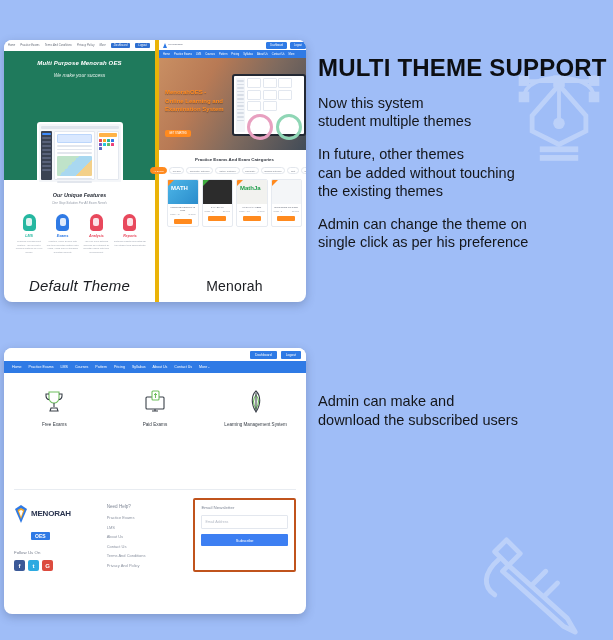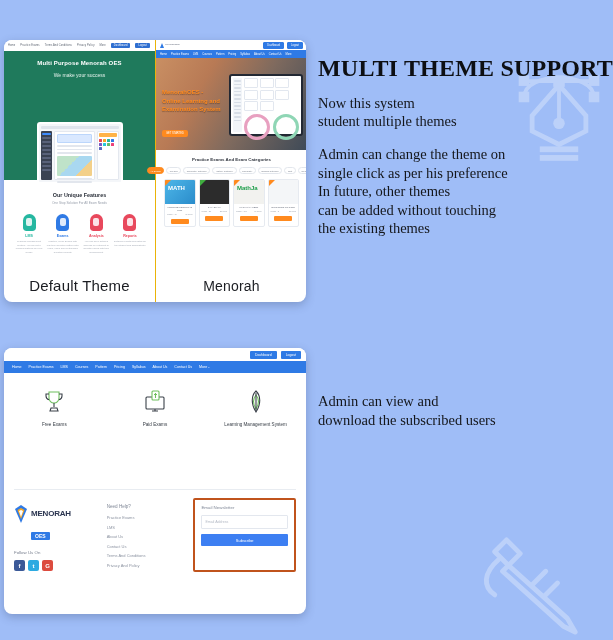--- a/index.html
+++ b/index.html
@@ -22,21 +22,21 @@
     position:absolute;background:#fff;border-radius:8px;
     box-shadow:0 3px 10px rgba(40,55,90,.28);
     overflow:hidden;
   }
   .card-top{left:4px;top:40px;width:302px;height:262px;}
   .card-bottom{left:4px;top:348px;width:302px;height:266px;}
 
   
   .themes{display:flex;height:100%;}
   .theme-col{width:151px;position:relative;}
-  .theme-col.left{border-right:1px solid #eab308;}
+  .theme-col.left{border-right:4px solid #eab308;font-style:italic;}
 
   
   .mini-nav{
     height:11px;background:#fff;display:flex;align-items:center;
     justify-content:flex-end;gap:5px;padding:0 5px;
   }
   .mini-nav span{font-size:2.6px;color:#5d6470;letter-spacing:.1px;white-space:nowrap;}
   .mini-nav .pill{background:#2f6fd0;color:#fff;padding:1px 3px;border-radius:1px;}
   .green-hero{
     background:#1f7a5c;height:120px;position:relative;
@@ -160,21 +160,21 @@
     width:104px;border:2px solid #c0531c;border-radius:2px;padding:5px 6px 7px;box-sizing:border-box;
     margin-top:-6px;
   }
   .f-news .h{font-size:4.4px;color:#7f8796;margin-bottom:5px;}
   .f-input{height:12px;border:1px solid #e3e7ee;border-radius:1px;background:#fff;
     display:flex;align-items:center;padding:0 3px;font-size:3.6px;color:#b4bac5;}
   .f-sub{height:12px;background:#3d7ff2;border-radius:1px;margin-top:5px;
     display:flex;align-items:center;justify-content:center;color:#fff;font-size:4px;}
 
   
-  .txtblock{position:absolute;left:318px;width:295px;font-family:Liberation Serif, serif;}
+  .txtblock{position:absolute;left:318px;width:295px;}
   .tb1{top:55px;}
   .tb2{top:392px;}
   .tb-h{font-size:24px;font-weight:700;letter-spacing:.2px;line-height:1.12;color:#0d0f13;margin:0 0 12px;}
   .tb-p{font-size:14.5px;line-height:1.28;color:#14161a;margin:0 0 14px;}
   .tb-p.last{margin-bottom:0;}
 </style>
 </head>
 <body>
 
 <div class="page">
@@ -523,25 +523,25 @@
         <div class="f-input">Email Address</div>
         <div class="f-sub">Subscribe</div>
       </div>
     </div>
   </div>
 
   <div class="txtblock tb1">
     <h1 class="tb-h">MULTI THEME SUPPORT</h1>
     <p class="tb-p" style="white-space:pre-line">Now this system
 student multiple themes</p>
-    <p class="tb-p last" style="white-space:pre-line">Admin can change the theme on
-single click as per his preference</p>
     <p class="tb-p" style="white-space:pre-line">In future, other themes
 can be added without touching
 the existing themes</p>
+    <p class="tb-p last" style="white-space:pre-line">Admin can change the theme on
+single click as per his preference</p>
   </div>
 
   <div class="txtblock tb2">
-    <p class="tb-p last" style="white-space:pre-line">Admin can view and
+    <p class="tb-p last" style="white-space:pre-line">Admin can make and
 download the subscribed users</p>
   </div>
 
 </div>
 
 </body></html>

